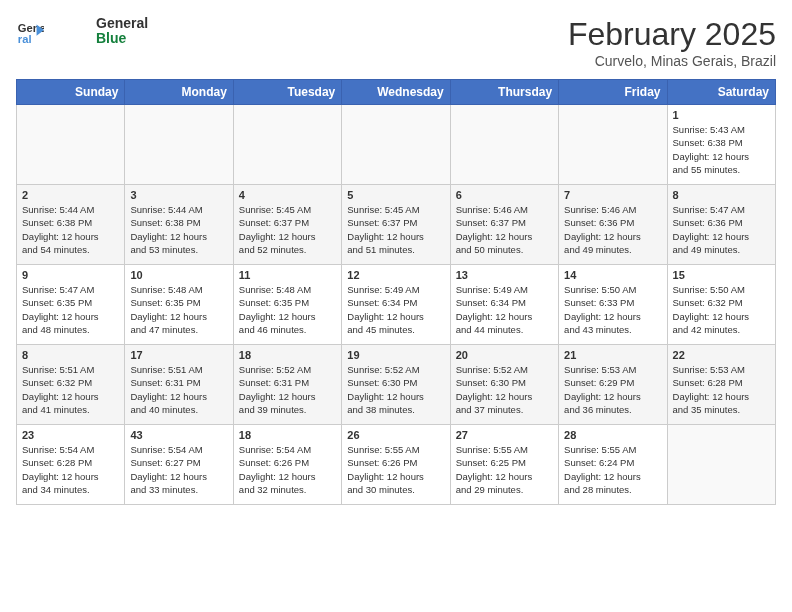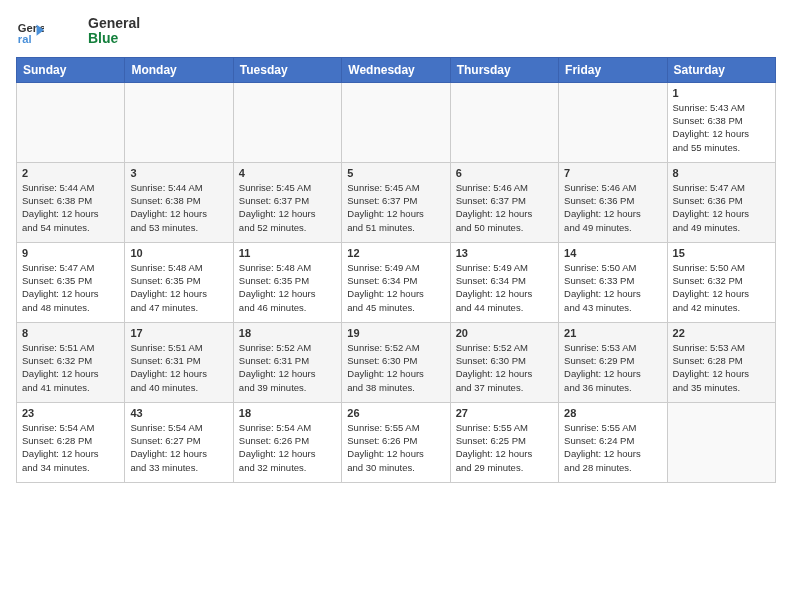--- a/index.html
+++ b/index.html
@@ -12,21 +12,21 @@
     }
     .header {
       display: flex;
       justify-content: space-between;
       align-items: flex-start;
       margin-bottom: 10px;
     }
     .logo {
       display: flex;
       align-items: center;
-      gap: 0;
+      gap: 8px;
     }
     .logo-text {
       display: flex;
       flex-direction: column;
       font-size: 14px;
       font-weight: bold;
       color: #333;
       line-height: 1.1;
       margin-left: 44px;
     }
@@ -52,21 +52,21 @@
       width: 100%;
       border-collapse: collapse;
       border: 1px solid #ccc;
     }
     .calendar th {
       background: #4472c4;
       color: #fff;
       font-size: 12px;
       font-weight: bold;
       padding: 5px 6px;
-      text-align: left;
+      text-align: right;
       border: 1px solid #3a62b0;
     }
     .calendar td {
       width: calc(100% / 7);
       vertical-align: top;
       padding: 4px 5px;
       border: 1px solid #ccc;
       font-size: 10px;
       color: #333;
       height: 80px;
@@ -101,20 +101,24 @@
     <svg class="logo-icon" viewBox="0 0 30 30">
       <text x="2" y="16" font-size="12" font-weight="bold" fill="#333">Gene</text>
       <text x="2" y="28" font-size="12" font-weight="bold" fill="#4a90d9">ral</text>
       <polygon points="22,8 30,14 22,20" fill="#4a90d9"></polygon>
     </svg>
     <div class="logo-text">
       <span>General</span>
       <span>Blue</span>
     </div>
   </div>
+  <div class="title-section">
+    <div class="month-title">February 2025</div>
+    <div class="subtitle">Curvelo, Minas Gerais, Brazil</div>
+  </div>
 </div>
 
 <table class="calendar">
   <thead>
     <tr>
     <th>Sunday</th>
         <th>Monday</th>
         <th>Tuesday</th>
         <th>Wednesday</th>
         <th>Thursday</th>

